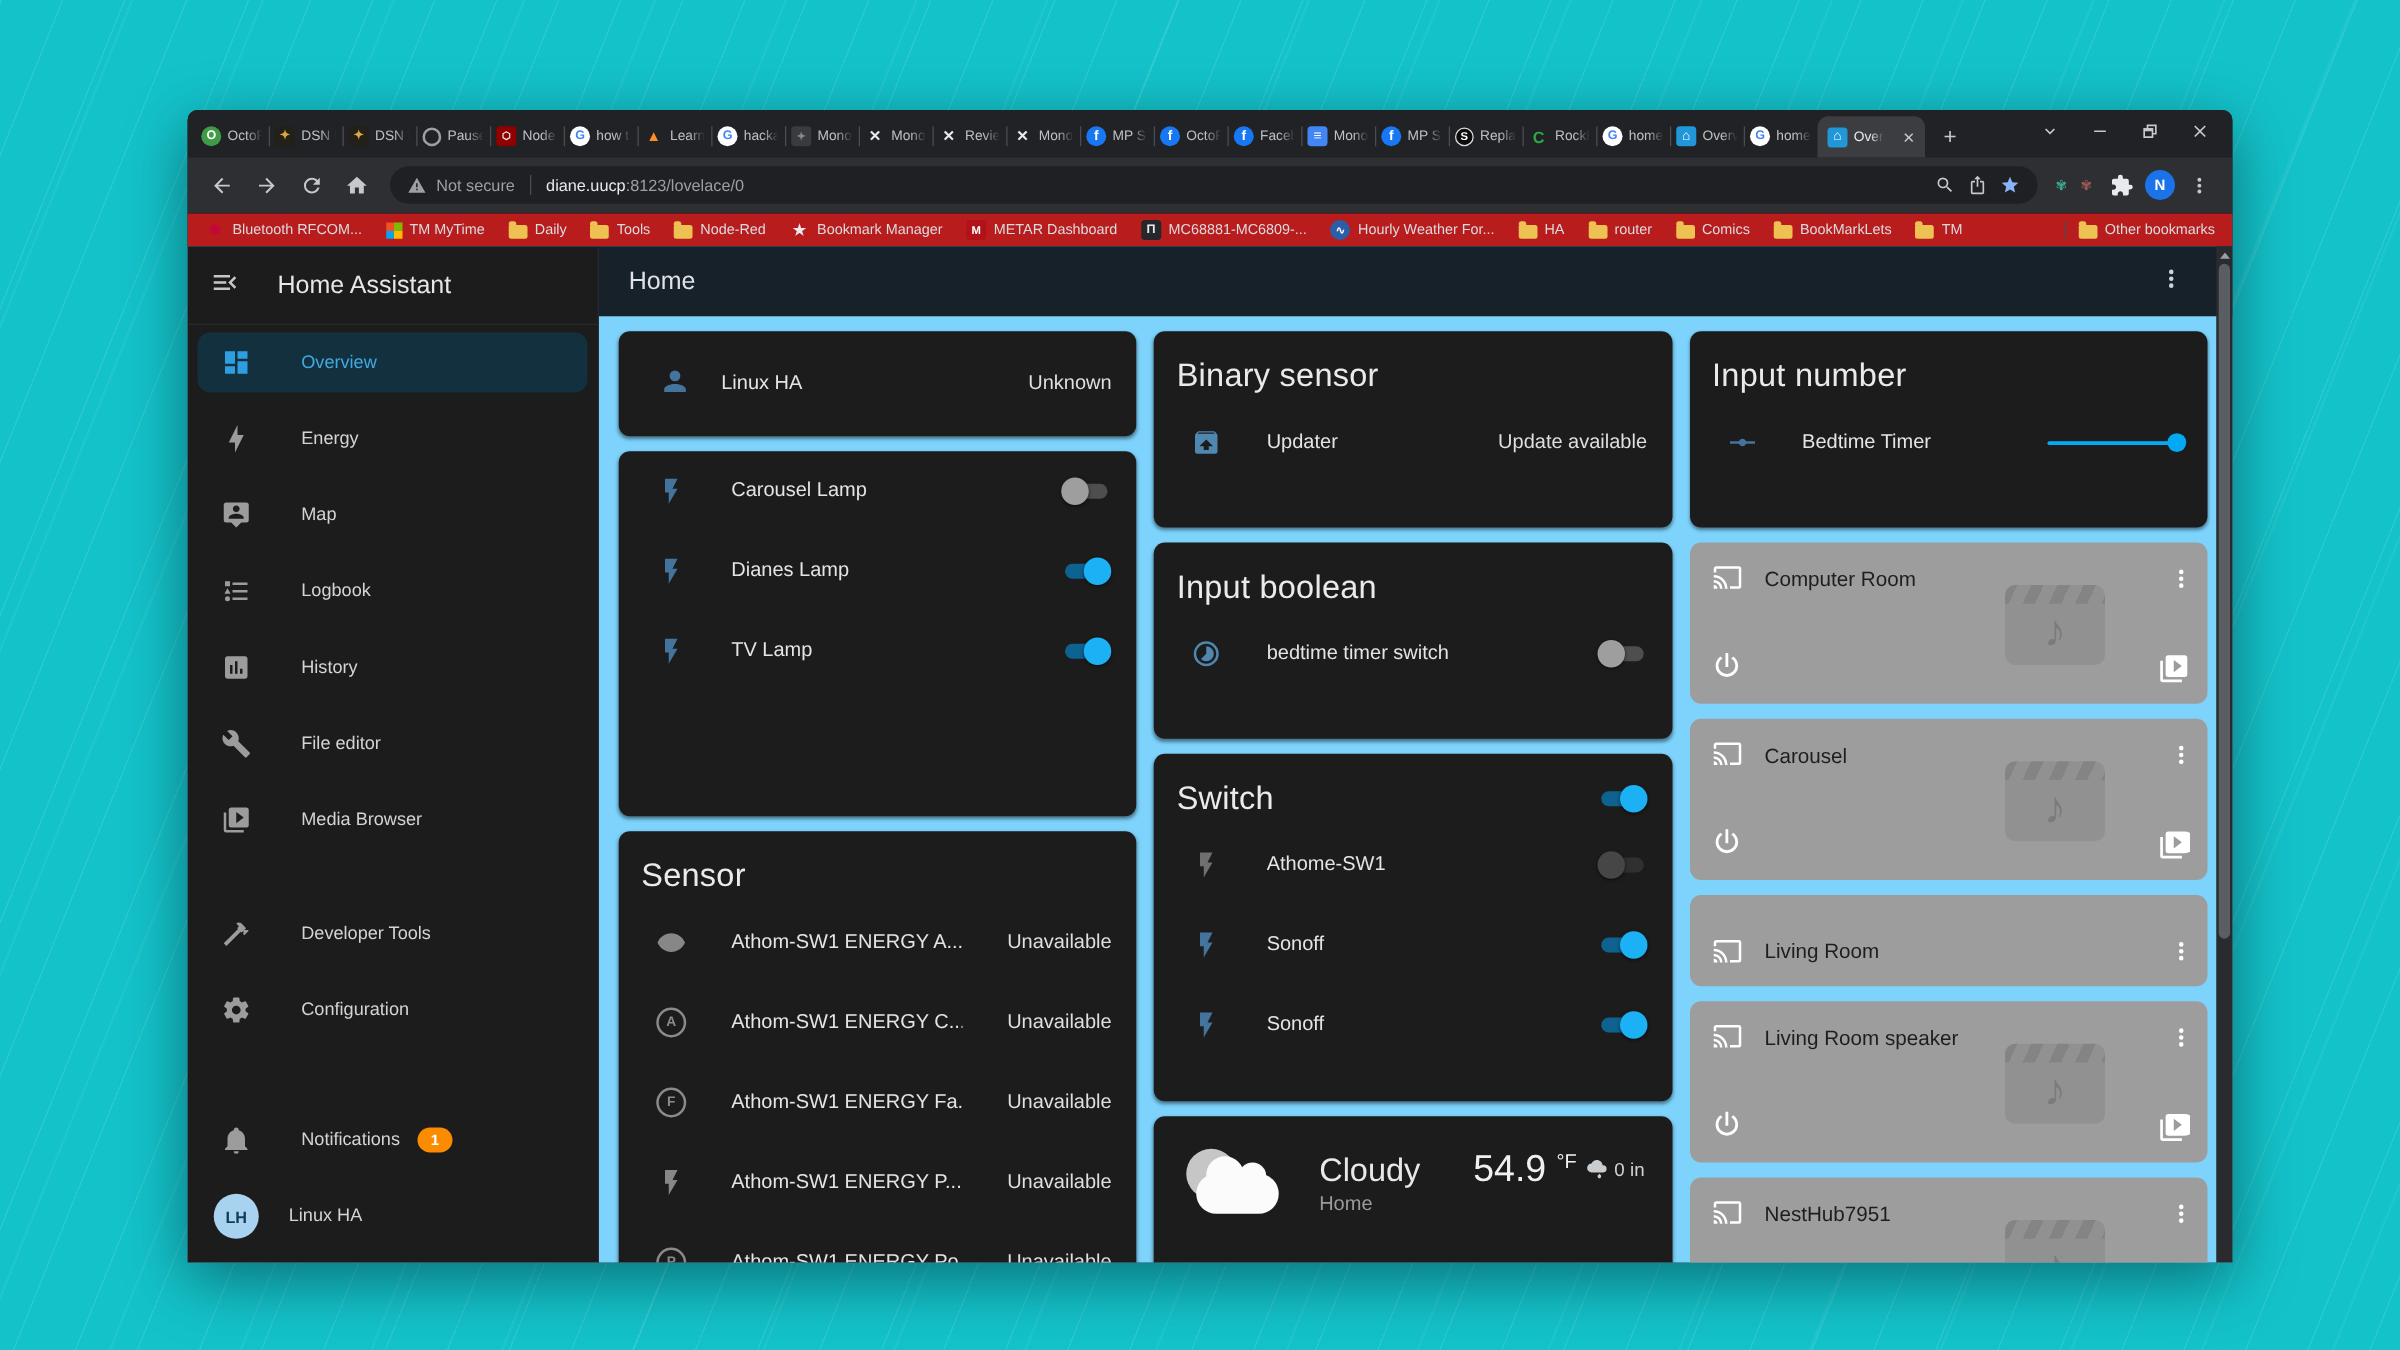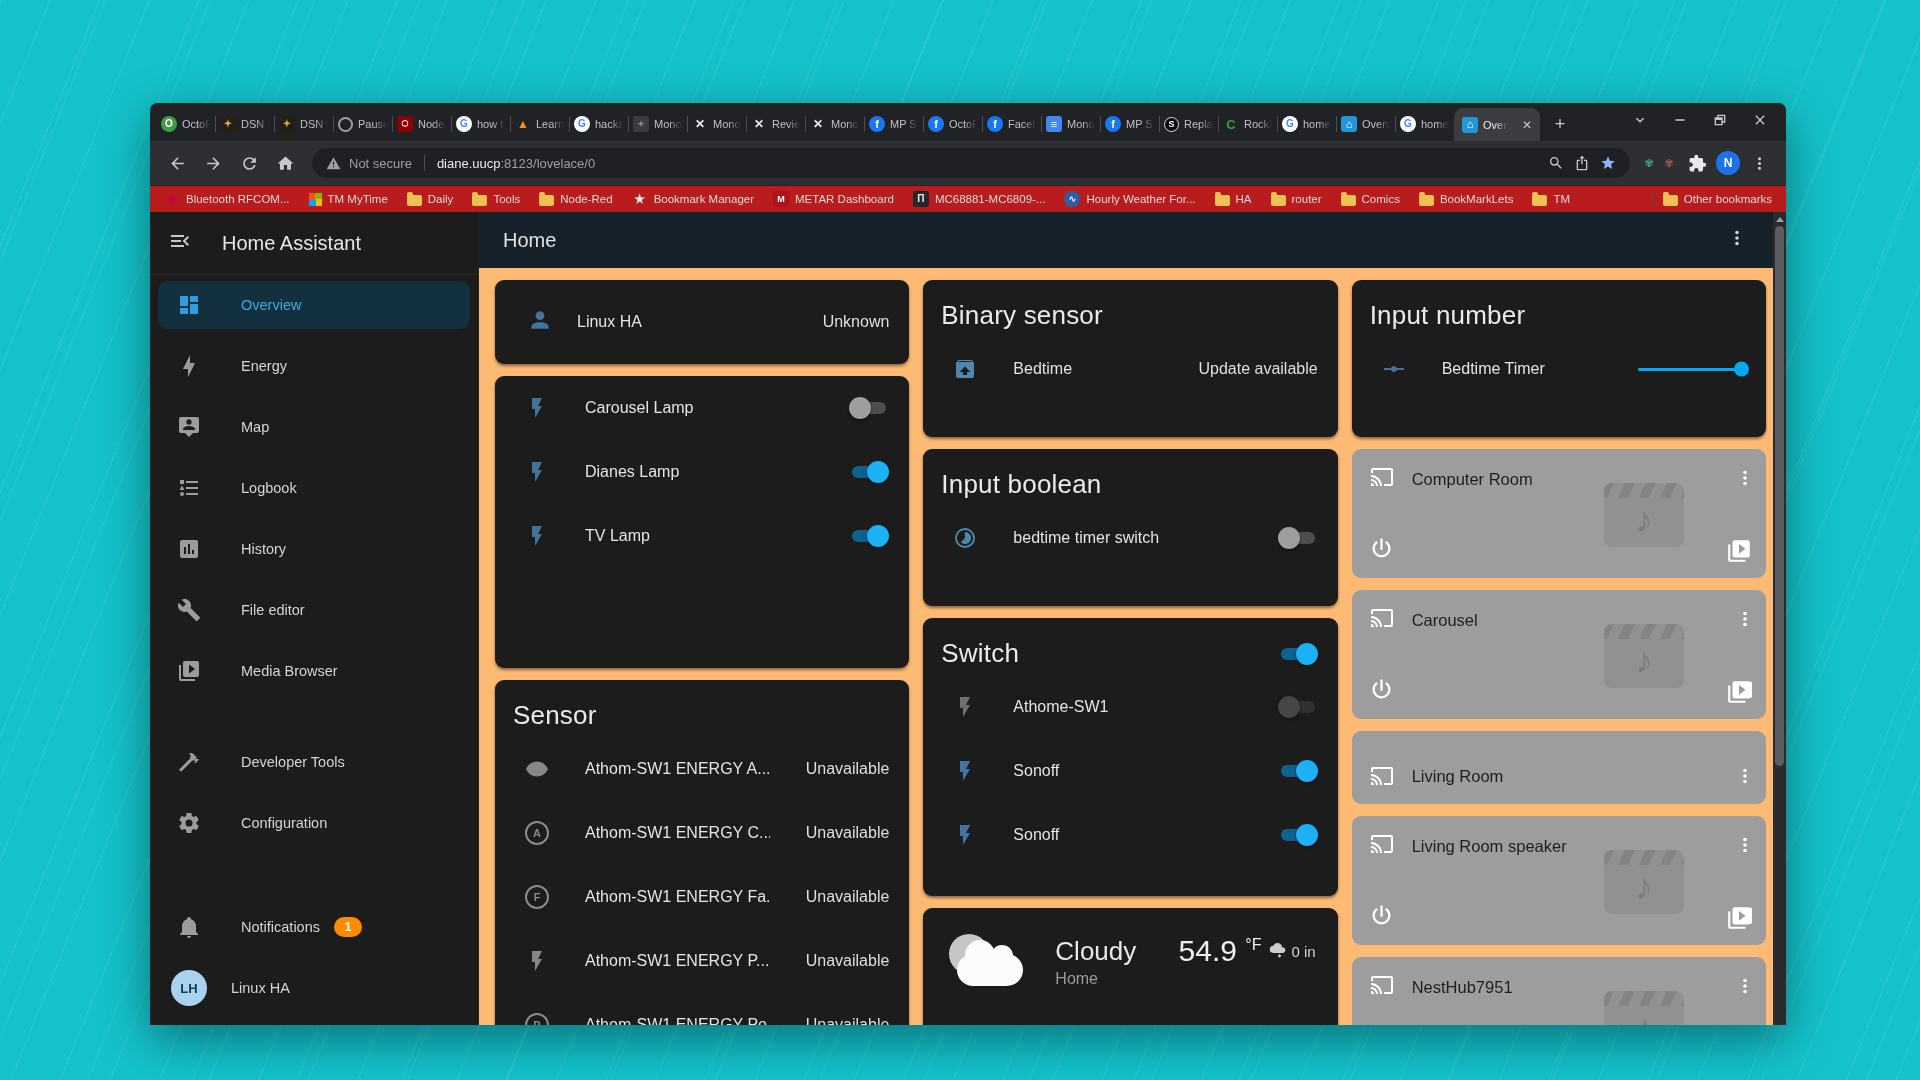--- a/index.html
+++ b/index.html
@@ -2,21 +2,21 @@
 <html><head>
 <meta charset="utf-8">
 <style>
   html,body{margin:0;padding:0;background:#0b9fae;font-family:"Liberation Sans",sans-serif;}
   .stage{position:relative;width:1920px;height:1080px;overflow:hidden;
     background:
       repeating-linear-gradient(112deg, rgba(255,255,255,.10) 0 1px, rgba(255,255,255,0) 1px 46px),
       repeating-linear-gradient(112deg, rgba(255,255,255,.05) 0 2px, rgba(255,255,255,0) 2px 97px),
       #14c3ca;}
   
-  .bwin{position:absolute;left:150px;top:103px;width:1636px;height:922px;border-radius:8px 8px 0 0;
+  .bwin{position:absolute;left:150px;top:88px;width:1636px;height:922px;border-radius:8px 8px 0 0;
     overflow:hidden;background:#202124;box-shadow:0 14px 50px rgba(0,10,20,.45);}
   
   .tabstrip{height:38px;background:#212225;display:flex;align-items:flex-end;padding:0 6px;}
   .tab{width:59px;height:34px;display:flex;align-items:center;gap:5px;padding:0 5px;box-sizing:border-box;
     color:#bdc1c6;font-size:11px;position:relative;flex:none;cursor:default;}
   .tab:not(:first-child)::before{content:"";position:absolute;left:0;top:9px;height:16px;width:1px;background:#4a4d51;}
   .tab .lbl,.tab-active .lbl{white-space:nowrap;overflow:hidden;width:32px;
     -webkit-mask-image:linear-gradient(90deg,#000 55%,transparent);mask-image:linear-gradient(90deg,#000 55%,transparent);}
   .tab-active{width:86px;height:33px;background:#3b3d41;border-radius:9px 9px 0 0;display:flex;align-items:center;
     gap:5px;padding:0 8px;box-sizing:border-box;color:#e8eaed;font-size:11px;flex:none;}
@@ -67,21 +67,21 @@
   .ext-ic{width:18px;height:18px;border-radius:3px;display:flex;align-items:center;justify-content:center;font-size:11px;}
   .avatar-n{width:24px;height:24px;border-radius:50%;background:#1a73e8;color:#fff;font-size:12px;font-weight:bold;
     display:flex;align-items:center;justify-content:center;}
   
   .bmbar{height:26px;background:#b91c1c;border-top:1px solid #232428;display:flex;align-items:center;
     padding:0 14px;gap:19px;font-size:11.5px;color:#dadce0;}
   .bm{display:flex;align-items:center;gap:6px;white-space:nowrap;}
   .bm-right{margin-left:auto;display:flex;align-items:center;gap:10px;}
   .bm-div{width:1px;height:14px;background:#4a4d51;}
   
-  .app{position:relative;height:814px;background:#fdba74;display:flex;}
+  .app{position:relative;height:814px;background:#7dd3fc;display:flex;}
   .sidebar{width:328px;background:#1c1c1c;border-right:1px solid #242424;display:flex;flex-direction:column;flex:none;}
   .sb-head{height:62px;display:flex;align-items:center;padding:0 18px;gap:30px;border-bottom:1px solid #2a2a2a;flex:none;}
   .sb-head svg{width:24px;height:24px;fill:#c7c7c7;}
   .sb-title{font-size:20px;color:#e6e6e6;}
   .sb-item{height:48px;margin:6px 8px 7px;border-radius:10px;display:flex;align-items:center;gap:40px;
     padding:0 0 0 19px;color:#d4d4d4;font-size:14.5px;font-weight:500;flex:none;}
   .sb-item svg{width:24px;height:24px;fill:#9c9c9c;flex:none;}
   .sb-item.active{background:#13303e;color:#41a9e0;}
   .sb-item.active svg{fill:#2d9fe0;}
   .sb-gap{height:30px;flex:none;}
@@ -647,21 +647,21 @@
             <div class="card" style="height:157px;">
               <div class="card-title-row">
                   <span class="card-title">Binary sensor</span>
                 </div>
               <div class="erow">
                 <span class="eicon">
                     <svg viewBox="0 0 24 24" class="ic-blue2">
                       <path d="M20.54,5.23L19.15,3.55C18.88,3.21 18.47,3 18,3H6C5.53,3 5.12,3.21 4.84,3.55L3.46,5.23C3.17,5.57 3,6.02 3,6.5V19A2,2 0 0,0 5,21H19A2,2 0 0,0 21,19V6.5C21,6.02 20.83,5.57 20.54,5.23M12,9.5L17.5,15H14V18H10V15H6.5L12,9.5M5.12,5L5.93,4H17.93L18.87,5H5.12Z"></path>
                     </svg>
                   </span>
-                <span class="ename">Bedtime</span>
+                <span class="ename">Updater</span>
                 <span class="estate">Update available</span>
               </div>
             </div>
 
             <div class="card" style="height:157px;">
               <div class="card-title-row">
                   <span class="card-title">Input boolean</span>
                 </div>
               <div class="erow">
                 <span class="eicon">

